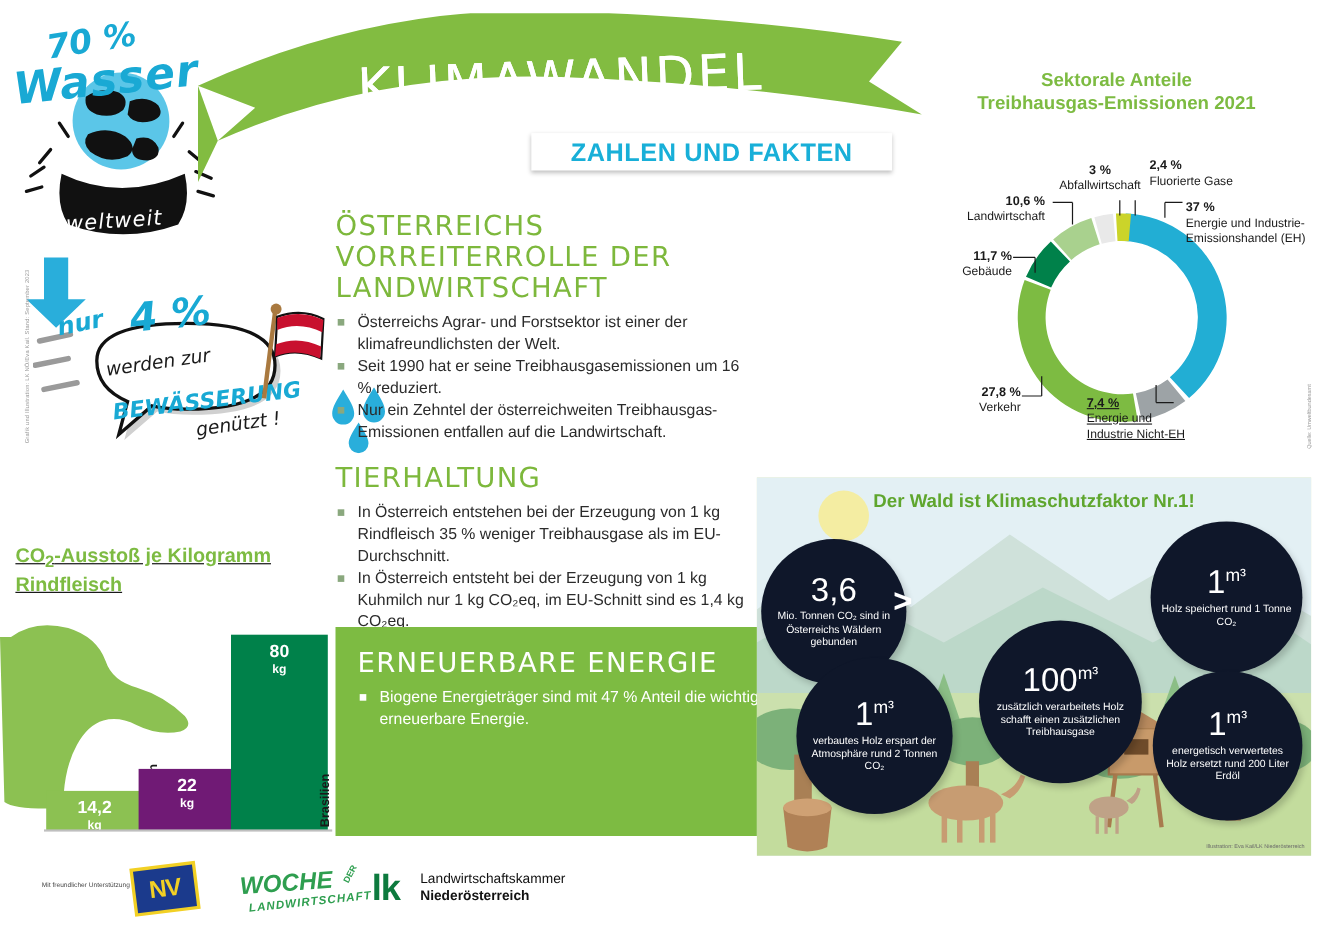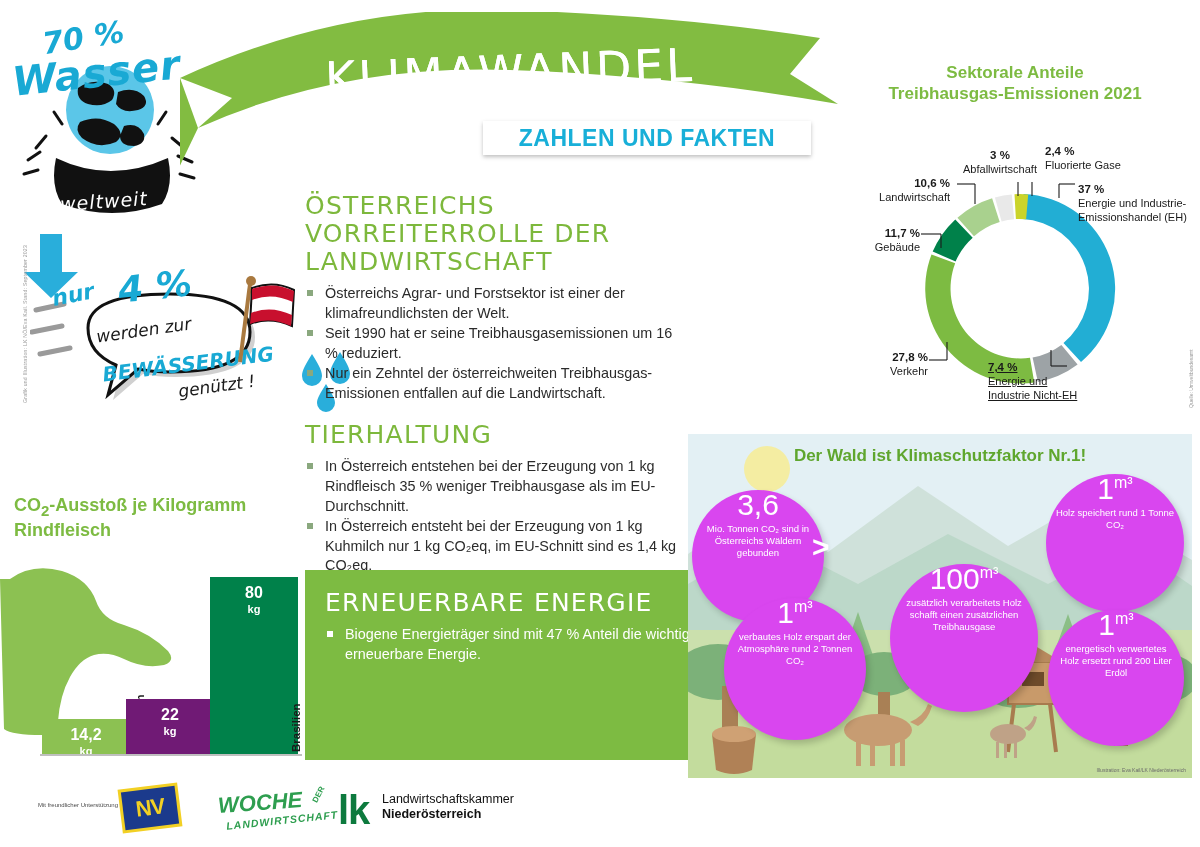--- a/index.html
+++ b/index.html
@@ -104,21 +104,21 @@
   .donut-svg { position:absolute; left:75px; top:112px; }
   .dlab { position:absolute; font-size:11px; color:#1a1a1a; line-height:1.25; }
   .dlab b { font-size:11.5px; }
   .src-vert {
     position:absolute; left:1146px; top:360px; width:90px;
     font-size:5px; color:#9a9a9a; transform:rotate(-90deg);
     transform-origin:center center; white-space:nowrap;
   }
 
   
-  .bar-wrap { position:absolute; left:14px; top:495px; width:290px; height:270px; }
+  .bar-wrap { position:absolute; left:14px; top:495px; width:290px; height:270px;text-decoration:underline; }
   .bar-title { color:#7DBB42; font-size:18px; font-weight:bold; line-height:1.2; }
   .bar-plot { position:absolute; left:0; top:60px; width:290px; height:205px; }
   .bar { position:absolute; bottom:5px; }
   .bar .val { position:absolute; left:0; right:0; top:7px; text-align:center;
               color:#fff; font-size:16px; font-weight:bold; }
   .bar .unit { position:absolute; left:0; right:0; top:26px; text-align:center;
               color:#fff; font-size:11px; font-weight:bold; }
   .bar-cat { position:absolute; bottom:8px; color:#1a1a1a; font-size:11.5px;
              font-weight:bold; writing-mode:vertical-rl; transform:rotate(180deg); }
   .axis { position:absolute; left:26px; bottom:4px; width:262px; height:2px; background:#bfbfbf; }
@@ -128,22 +128,22 @@
     position:absolute; left:688px; top:434px; width:504px; height:344px;
     overflow:hidden; background:#DCEBD2;
   }
   .f-title {
     position:absolute; left:0; top:12px; width:504px; text-align:center;
     color:#5FA62E; font-size:17px; font-weight:bold; z-index:9;
   }
   .sun { position:absolute; left:56px; top:12px; width:46px; height:46px;
          border-radius:50%; background:#F4EDA2; }
   .circle {
-    position:absolute; border-radius:50%; background:#d946ef; color:#fff;
-    display:flex; flex-direction:column; align-items:center; justify-content:flex-start;
+    position:absolute; border-radius:50%; background:#0f172a; color:#fff;
+    display:flex; flex-direction:column; align-items:center; justify-content:center;
     text-align:center; box-shadow:3px 4px 6px rgba(0,0,0,.18); z-index:8;
   }
   .circle .big { font-size:30px; font-weight:300; line-height:1; margin-bottom:3px;
                  font-family:"Liberation Sans", sans-serif; }
   .circle .small { font-size:9.5px; line-height:1.25; padding:0 8px; }
   .gt { position:absolute; left:124px; top:96px; color:#fff; font-size:30px;
         font-weight:bold; z-index:9; }
   .illu-credit { position:absolute; right:6px; bottom:5px; font-size:5px;
                  color:#6a6a6a; z-index:9; }
 
@@ -156,21 +156,21 @@
               background:#1B3A8C; display:flex; align-items:center; justify-content:center;
               color:#F2D024; font-size:22px; font-weight:bold; letter-spacing:-1px; }
   .woche { position:absolute; left:218px; top:6px; width:110px; height:46px; }
   .w-top { position:absolute; left:0; top:2px; color:#2E9E4F; font-size:22px;
            font-weight:bold; font-style:italic; transform:rotate(-4deg); }
   .w-bot { position:absolute; left:8px; top:26px; color:#2E9E4F; font-size:10.5px;
            font-weight:bold; font-style:italic; transform:rotate(-6deg); letter-spacing:1px; }
   .w-der { position:absolute; left:92px; top:2px; color:#2E9E4F; font-size:8px;
            font-weight:bold; transform:rotate(-62deg); }
   .lk { position:absolute; left:338px; top:8px; }
-  .lk-mark { position:absolute; left:0; top:0; color:#0D7A3E; font-size:40px;
+  .lk-mark { position:absolute; left:0; top:0; color:#0D7A3E; font-size:33px;
              font-weight:bold; line-height:1; letter-spacing:-1px; }
   .lk-txt { position:absolute; left:44px; top:2px; color:#111; font-size:12.5px;
             line-height:1.22; }
 </style>
 </head>
 <body>
 
 <div class="stage">
 
   <div>

